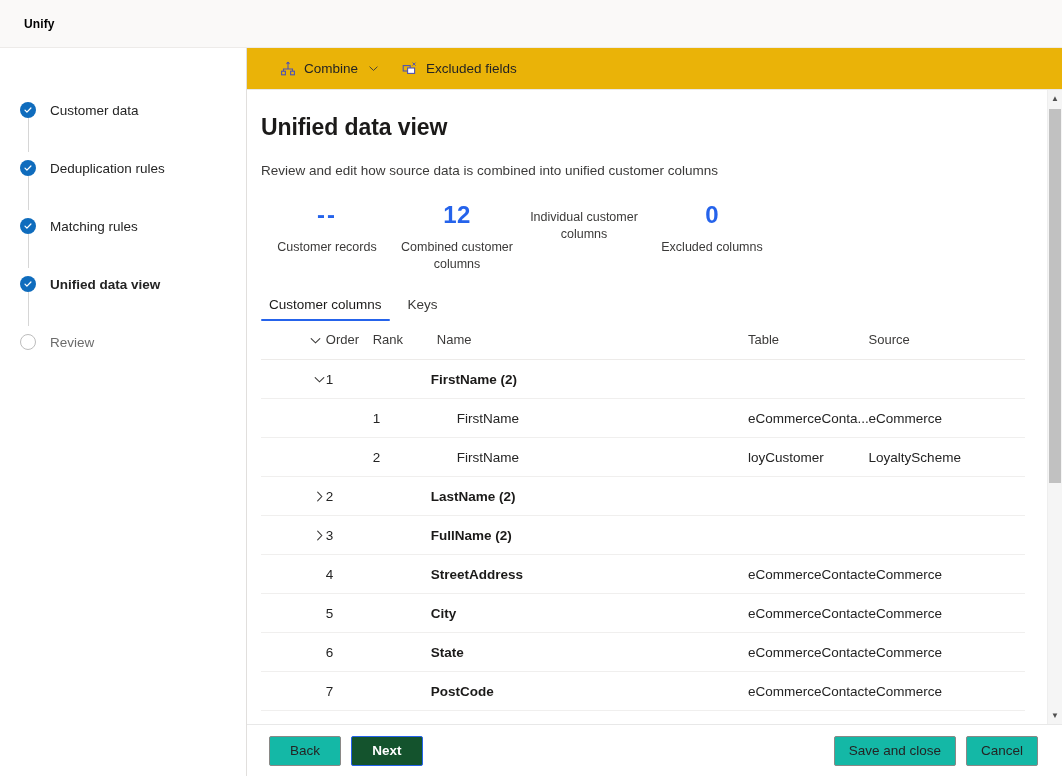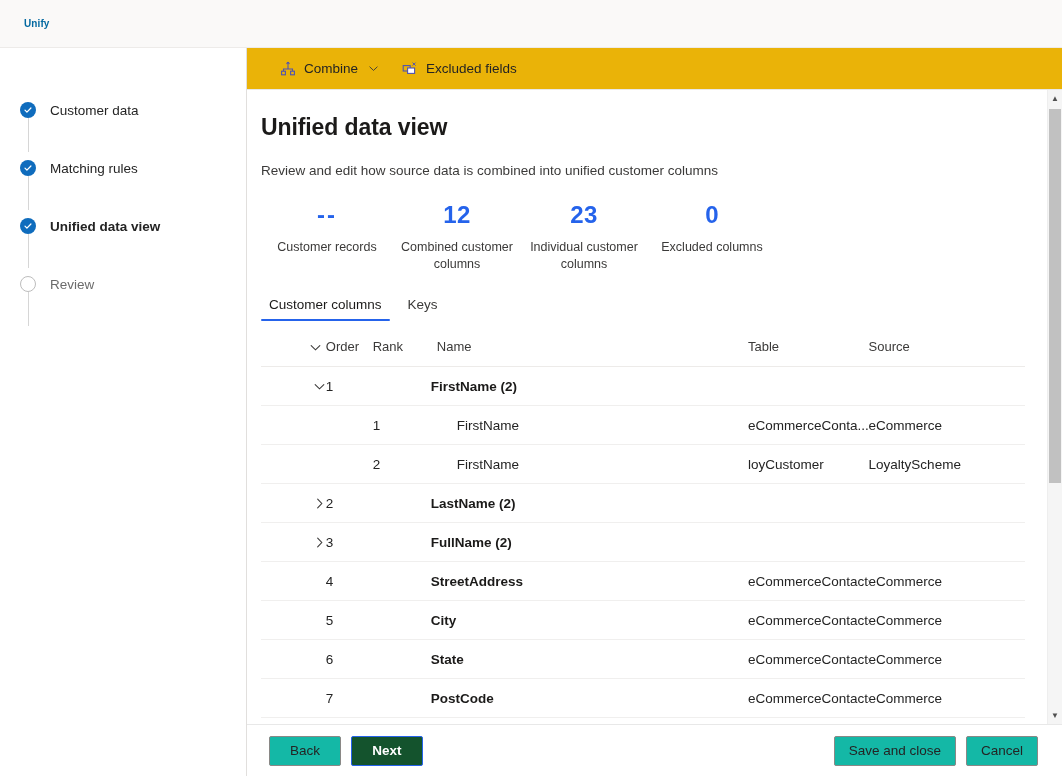--- a/index.html
+++ b/index.html
@@ -14,23 +14,23 @@
   
   .appbar {
     height: 48px;
     background: #faf9f8;
     border-bottom: 1px solid #edebe9;
     display: flex;
     align-items: center;
     padding-left: 24px;
   }
   .appbar-title {
-    font-size: 10px;
+    font-size: 12px;
     font-weight: 600;
-    color: #0369a1;
+    color: #000000;
     letter-spacing: .1px;
   }
 
   
   .body-wrap { display: flex; height: 728px; }
 
   
   .rail {
     width: 247px;
     flex: 0 0 247px;
@@ -199,21 +199,21 @@
   .tbl col.c-rank  { width: 52px; }
   .tbl col.c-name  { width: 284px; }
   .tbl col.c-table { width: 108px; }
   .tbl col.c-src   { width: 140px; }
 
   .tbl thead th {
     font-size: 13px;
     font-weight: 400;
     color: #3b3a39;
     text-align: left;
-    padding: 17px 0 12px 0;
+    padding: 10px 0 12px 0;
     vertical-align: bottom;
     border-bottom: 1px solid #edebe9;
     white-space: nowrap;
   }
   .tbl thead th.th-exp { text-align: left; padding-left: 48px; }
   .tbl thead th.th-order { padding-left: 0; }
   .tbl thead th.th-rank { padding-left: 0; }
   .tbl thead th.th-name { padding-left: 6px; }
   .tbl thead th.th-table { padding-left: 0; }
   .tbl thead th.th-src { padding-left: 0; }
@@ -345,20 +345,28 @@
         <div class="step-connector" style="top: 22px; height: 34px;"></div>
         <div class="step">
           <div class="step-dot done">
             <svg width="10" height="10" viewBox="0 0 12 12">
               <path d="M2.4 6.2l2.3 2.3 4.8-4.9" stroke="#ffffff" stroke-width="1.5" fill="none" stroke-linecap="round" stroke-linejoin="round"></path>
             </svg>
           </div>
           <div class="step-label">Customer data</div>
         </div>
         <div class="step-connector" style="top: 80px; height: 34px;"></div>
+        <div class="step">
+          <div class="step-dot done">
+            <svg width="10" height="10" viewBox="0 0 12 12">
+              <path d="M2.4 6.2l2.3 2.3 4.8-4.9" stroke="#ffffff" stroke-width="1.5" fill="none" stroke-linecap="round" stroke-linejoin="round"></path>
+            </svg>
+          </div>
+          <div class="step-label">Deduplication rules</div>
+        </div>
         <div class="step-connector" style="top: 138px; height: 34px;"></div>
         <div class="step">
           <div class="step-dot done">
             <svg width="10" height="10" viewBox="0 0 12 12">
               <path d="M2.4 6.2l2.3 2.3 4.8-4.9" stroke="#ffffff" stroke-width="1.5" fill="none" stroke-linecap="round" stroke-linejoin="round"></path>
             </svg>
           </div>
           <div class="step-label">Matching rules</div>
         </div>
         <div class="step-connector" style="top: 196px; height: 34px;"></div>
@@ -420,21 +428,20 @@
           <div class="stats" id="stats-host">
               <div class="stat stat-1">
                 <div class="stat-num dashes">--</div>
                 <div class="stat-cap">Customer records</div>
               </div>
               <div class="stat stat-2">
                 <div class="stat-num">12</div>
                 <div class="stat-cap">Combined customer columns</div>
               </div>
               <div class="stat stat-3">
-                <div class="stat-num">23</div>
                 <div class="stat-cap">Individual customer columns</div>
               </div>
               <div class="stat stat-4">
                 <div class="stat-num">0</div>
                 <div class="stat-cap">Excluded columns</div>
               </div>
             </div>
 
           <div class="tabs" id="tabs-host">
               <div class="tab active">Customer columns</div>

